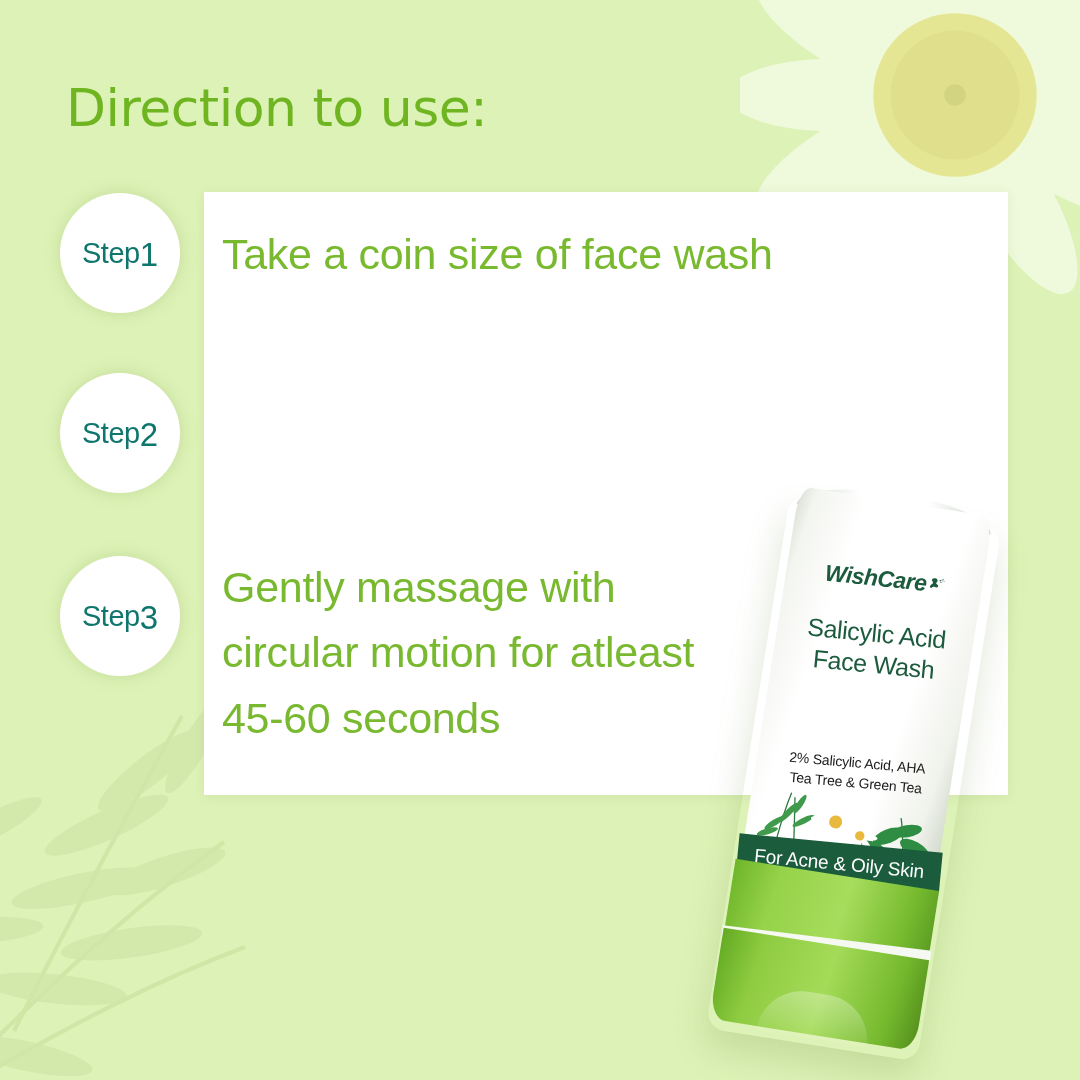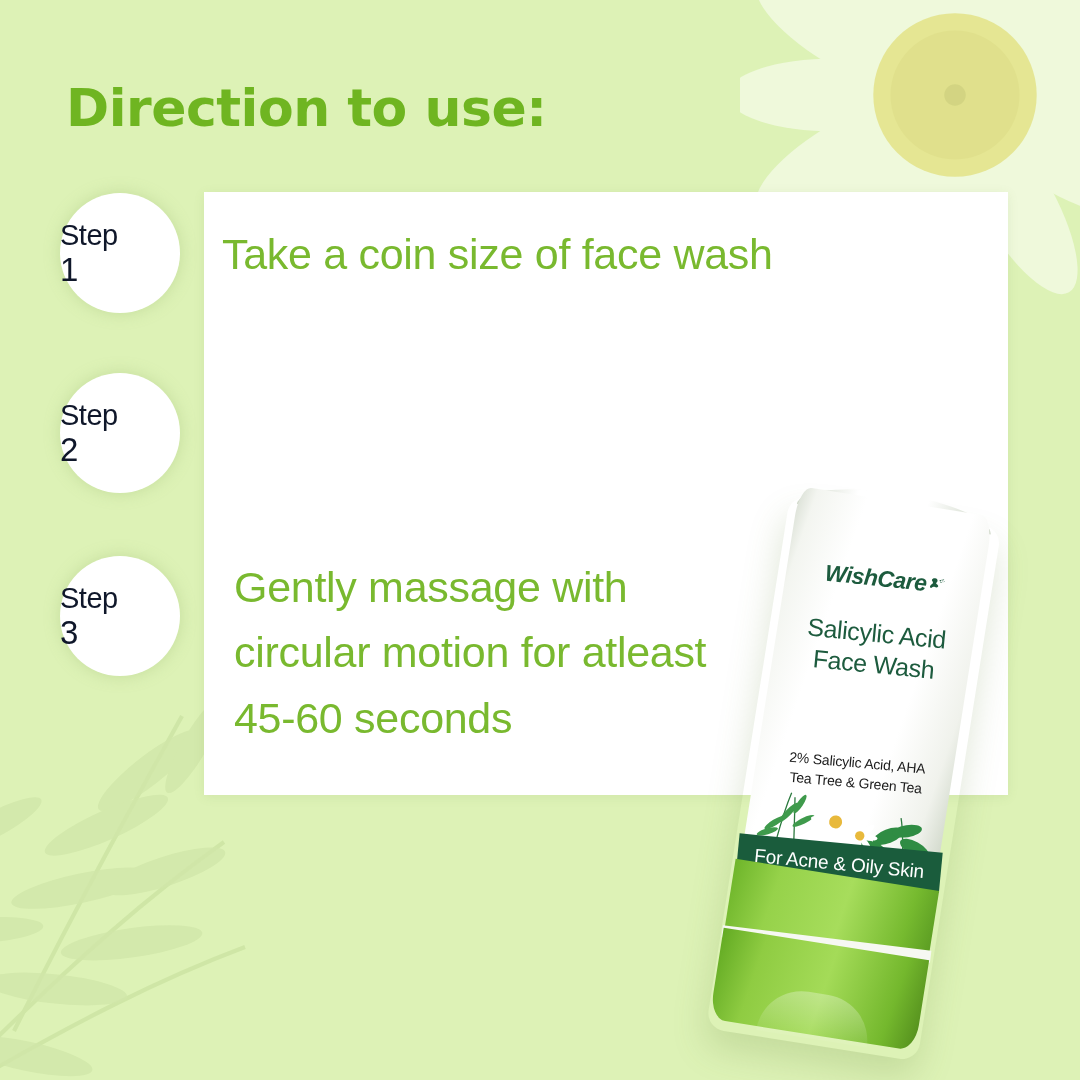--- a/index.html
+++ b/index.html
@@ -42,21 +42,21 @@
     height: 430px;
     opacity: 0.45;
   }
 
   
   #page-title {
     position: absolute;
     left: 66px;
     top: 78px;
     font-size: 52px;
-    font-weight: bold;
+    font-weight: normal;
     letter-spacing: -0.5px;
     color: #6fb521;
     font-family: "DejaVu Sans", sans-serif;
   }
 
   
   #steps-panel {
     position: absolute;
     left: 204px;
     top: 192px;
@@ -68,24 +68,25 @@
 
   
   .step-badge {
     position: absolute;
     width: 120px;
     height: 120px;
     border-radius: 50%;
     background: #ffffff;
     box-shadow: 0 0 16px rgba(150, 180, 110, 0.35);
     display: flex;
-    flex-direction: column;
+    flex-direction: row;
+    align-items: center;
     justify-content: center;
     line-height: 1.0;
-    color: #0f172a;
+    color: #0f766e;
   }
   .step-badge .step-word {
     font-size: 29px;
     letter-spacing: -0.5px;
   }
   .step-badge .step-num {
     font-size: 33px;
     margin-top: 3px;
   }
 
@@ -97,21 +98,21 @@
   .step-text {
     position: absolute;
     color: #79b92f;
     font-size: 43px;
     line-height: 1.52;
     letter-spacing: -0.3px;
     white-space: pre-line;
   }
   #step-text-1 { left: 222px; top: 222px; text-align: center; }
   #step-text-2 { left: 222px; top: 393px; }
-  #step-text-3 { left: 222px; top: 555px; margin-left: 12px; }
+  #step-text-3 { left: 222px; top: 555px; }
 
   
   #tip-text {
     position: absolute;
     left: 64px;
     top: 917px;
     color: #7cbb2e;
     font-size: 37px;
     line-height: 1.75;
     letter-spacing: -0.2px;

